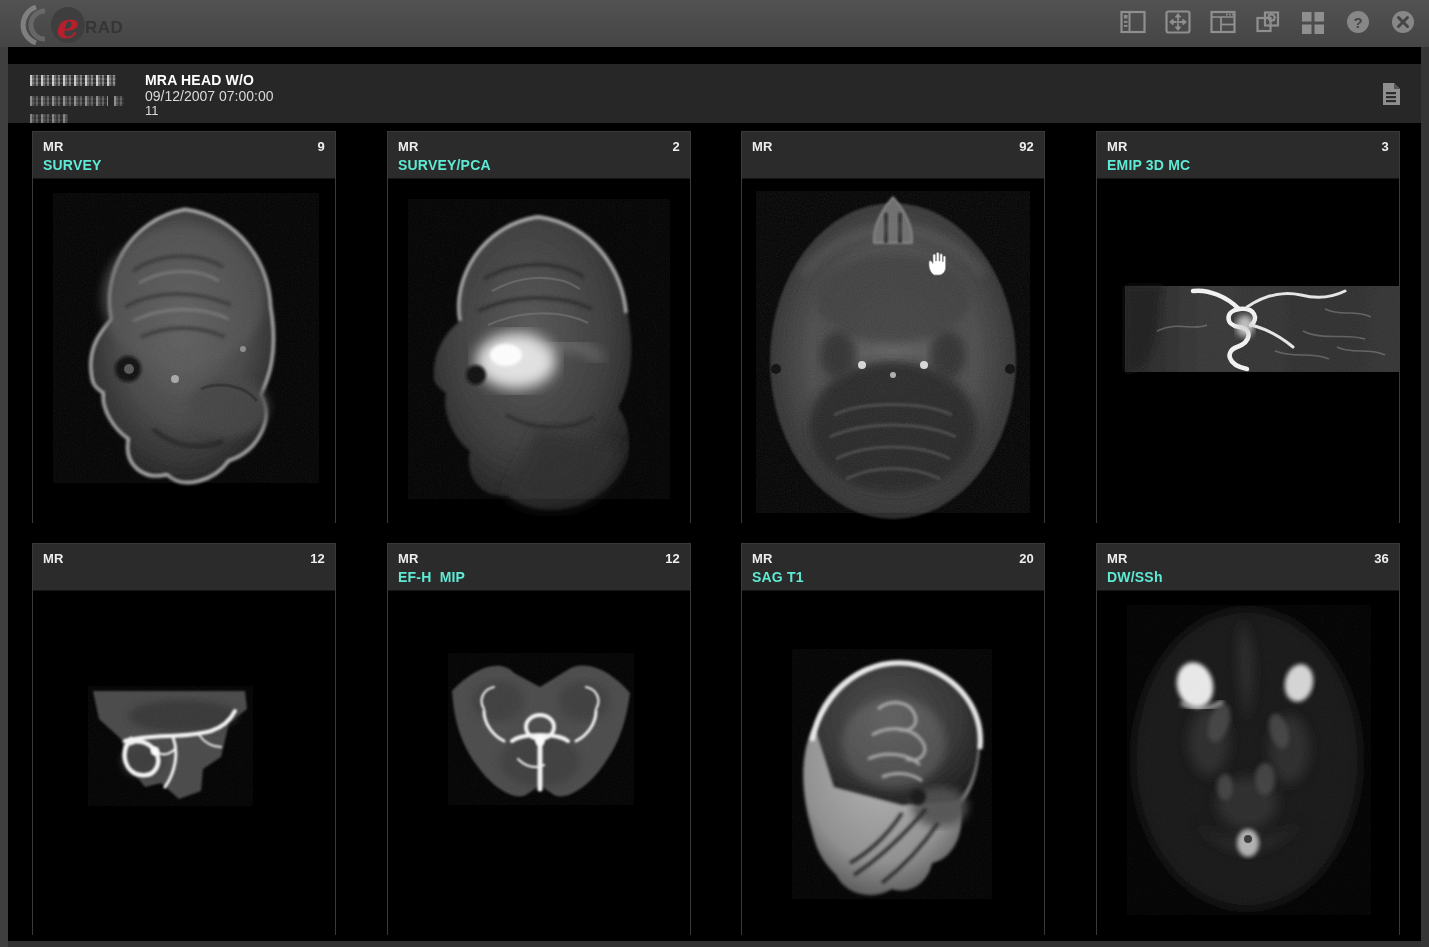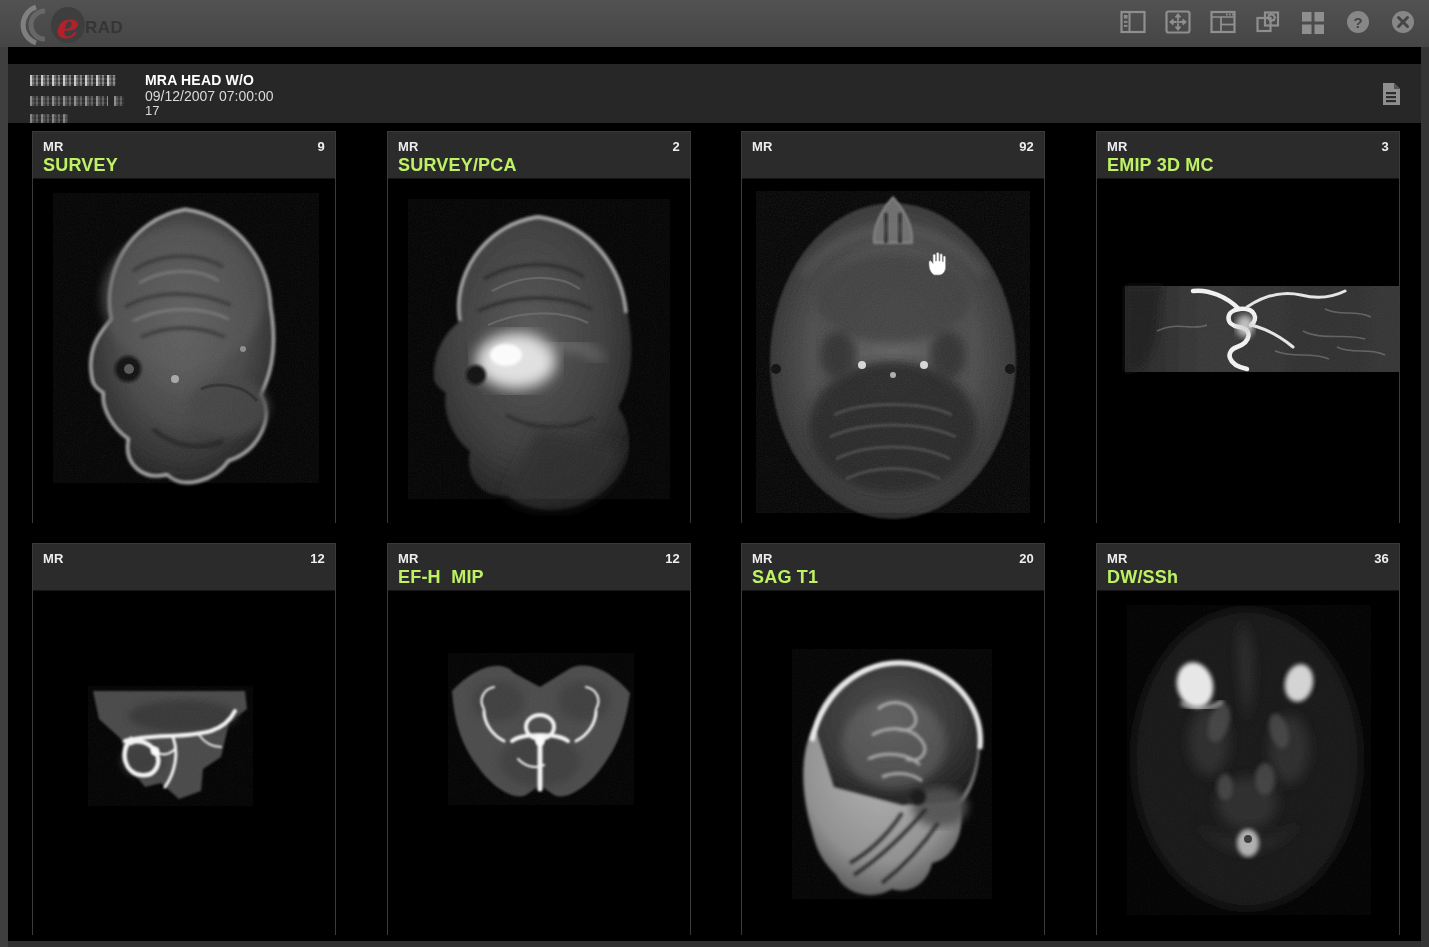--- a/index.html
+++ b/index.html
@@ -34,21 +34,21 @@
   .study-date{font-size:14px;color:#d9d9d9;margin-top:2px;}
   .study-count{font-size:13px;color:#d9d9d9;margin-top:1px;}
   .report-btn{position:absolute;right:16px;top:16px;width:28px;height:28px;}
   
   .tile{position:absolute;width:304px;height:392px;background:#000;border:1px solid #3a3a3a;
         box-sizing:border-box;z-index:1;}
   .tile-header{height:47px;background:#2b2b2b;padding:6px 10px 0;box-sizing:border-box;
                border-bottom:1px solid #151515;}
   .hrow{display:flex;justify-content:space-between;font-size:13px;font-weight:bold;color:#eeeeee;
         line-height:17px;letter-spacing:.2px;}
-  .sname{font-size:18px;font-weight:bold;color:#bef264;line-height:21px;letter-spacing:.2px;white-space:pre;}
+  .sname{font-size:14px;font-weight:bold;color:#5eead4;line-height:21px;letter-spacing:.2px;white-space:pre;}
   .tile-body{position:relative;height:344px;overflow:hidden;background:#000;}
   svg.thumb{display:block;width:302px;height:344px;filter:blur(.3px);}
   
   .cursor{position:absolute;left:925px;top:249px;width:24px;height:28px;z-index:9;pointer-events:none;}
 </style>
 </head>
 <body>
 
 <div class="window">
 
@@ -137,21 +137,21 @@
 
   <div class="infobar">
     <div class="patient">
       <span class="redact r1"></span><br>
       <span class="redact r2"></span><span class="redact r2b"></span><br>
       <span class="redact r3"></span>
     </div>
     <div class="study">
       <div class="study-title">MRA HEAD W/O</div>
       <div class="study-date">09/12/2007 07:00:00</div>
-      <div class="study-count">17</div>
+      <div class="study-count">11</div>
     </div>
     <div class="report-btn">
       <svg width="28" height="28" viewBox="0 0 28 28">
         <path d="M6 3 H17 L23 9 V25 H6 Z" fill="#8f8f8f"></path>
         <path d="M17 3 L23 9 H17 Z" fill="#555555"></path>
         <rect x="9" y="12" width="10" height="2.2" fill="#2c2c2c"></rect>
         <rect x="9" y="16" width="10" height="2.2" fill="#2c2c2c"></rect>
         <rect x="9" y="20" width="10" height="2.2" fill="#2c2c2c"></rect>
       </svg>
     </div>

